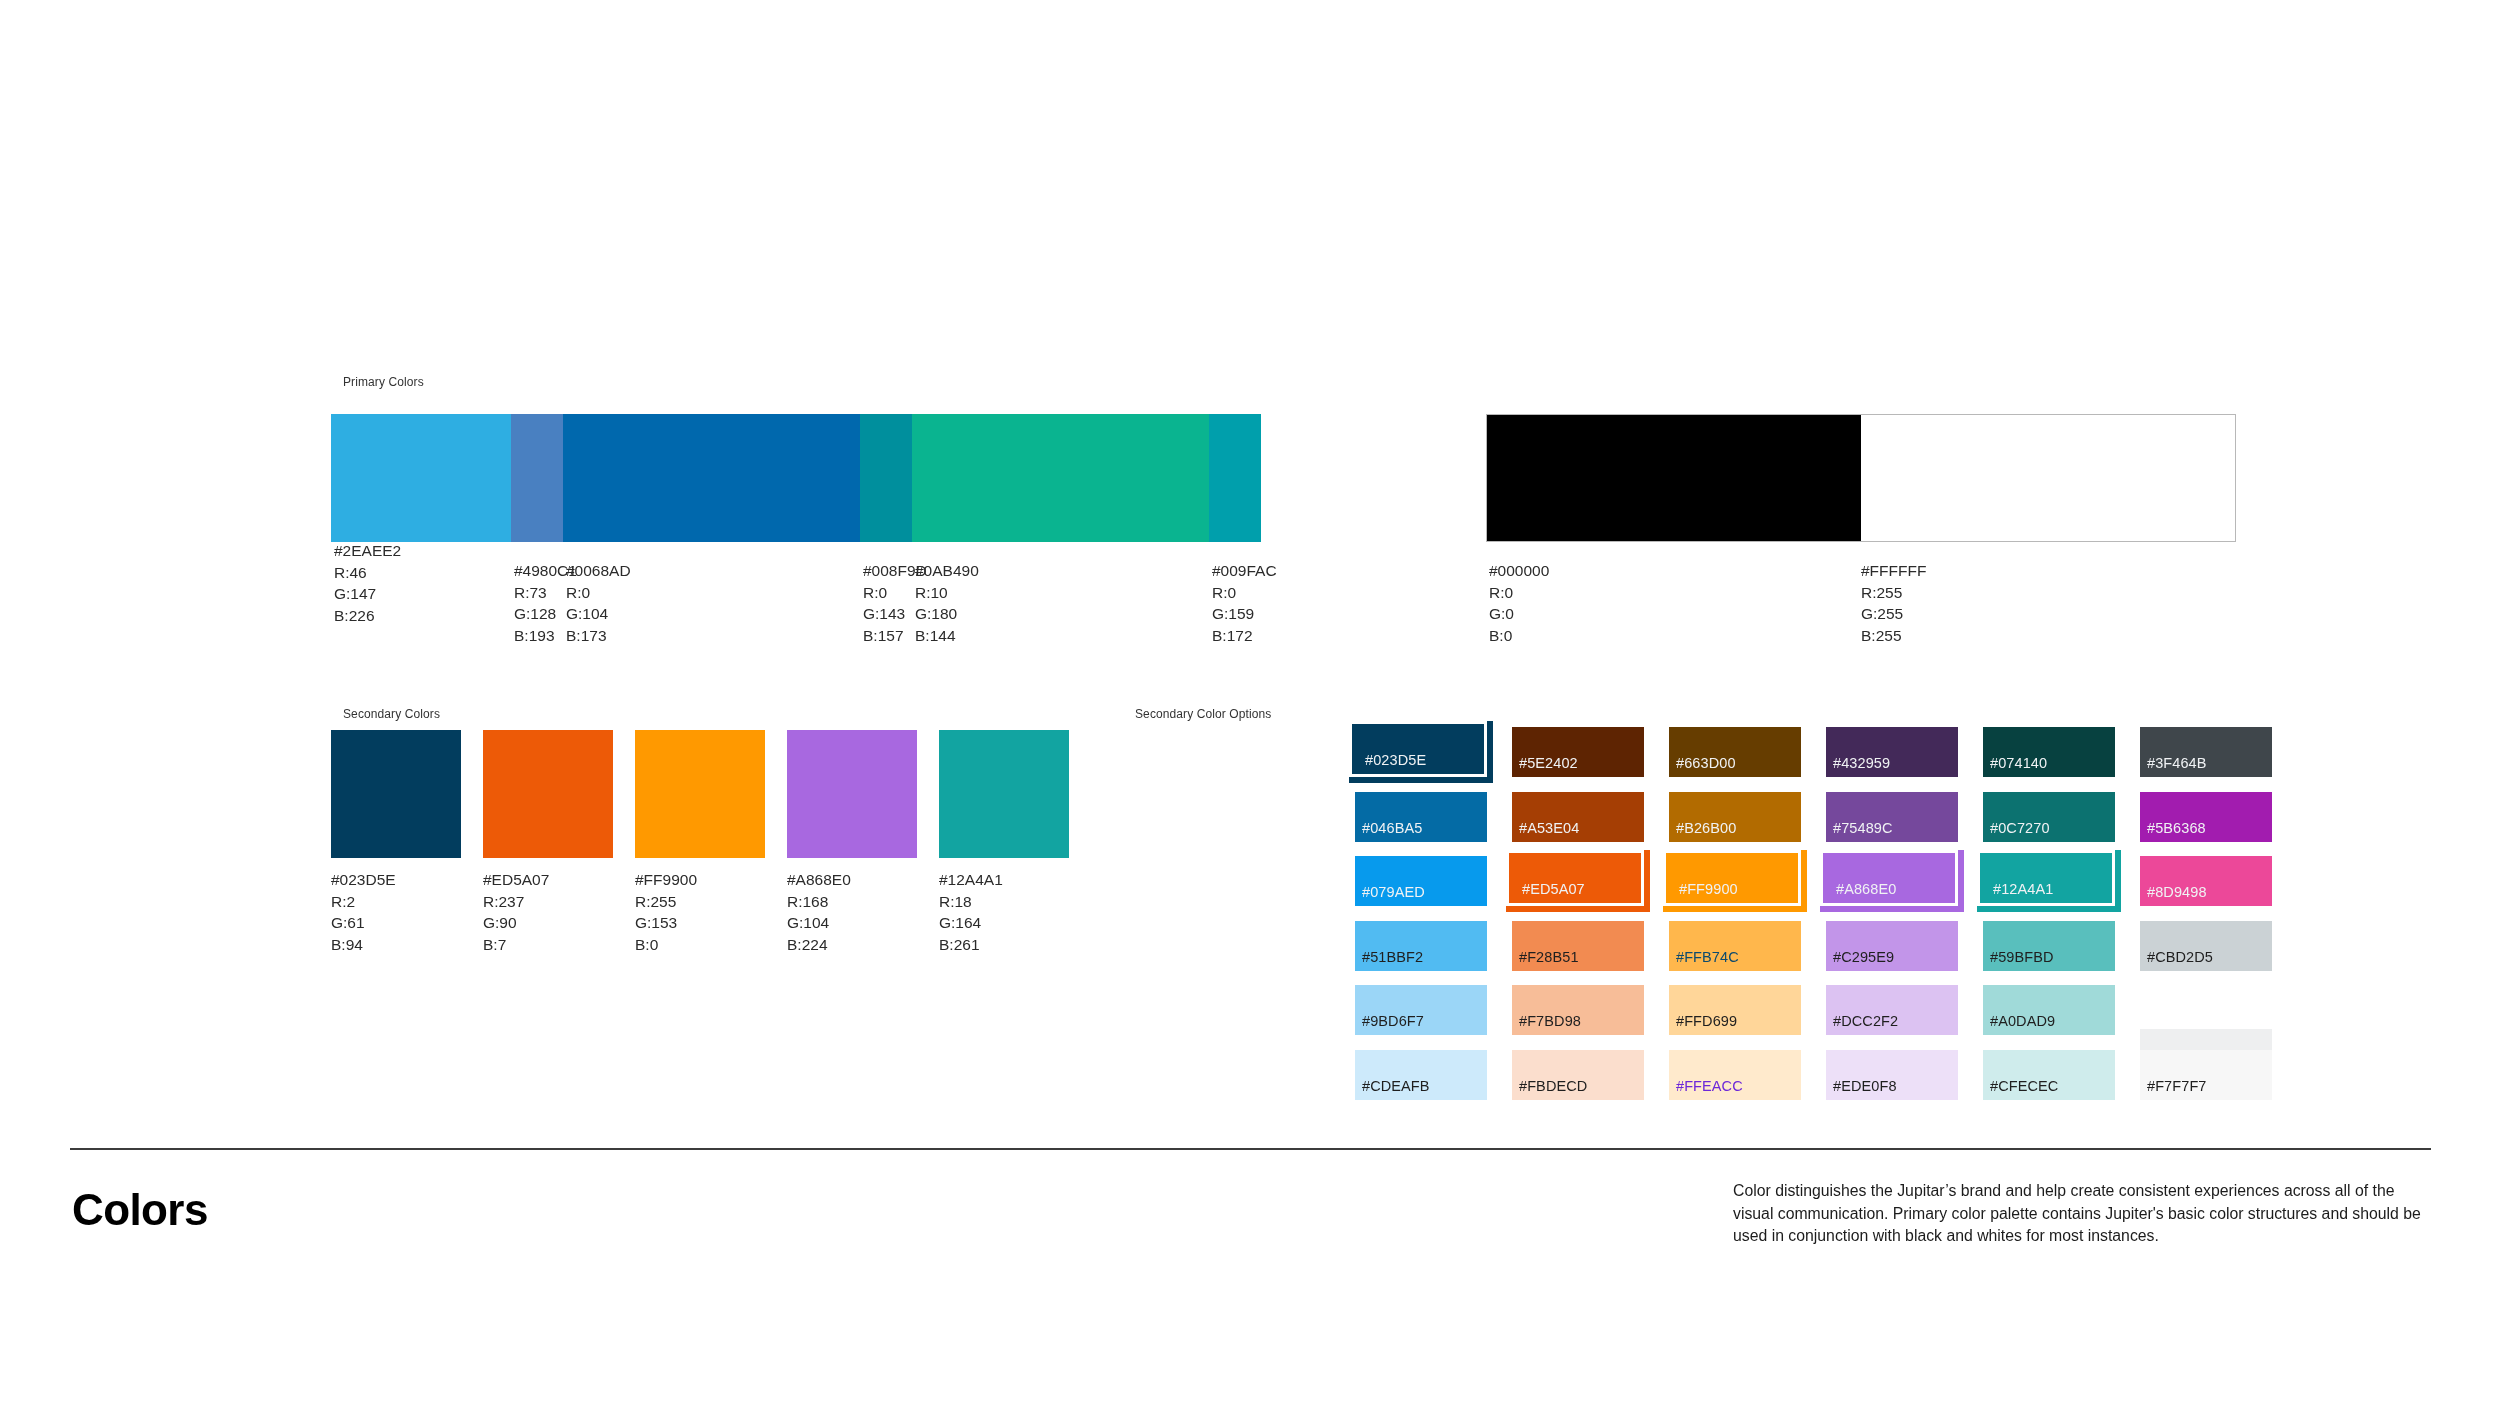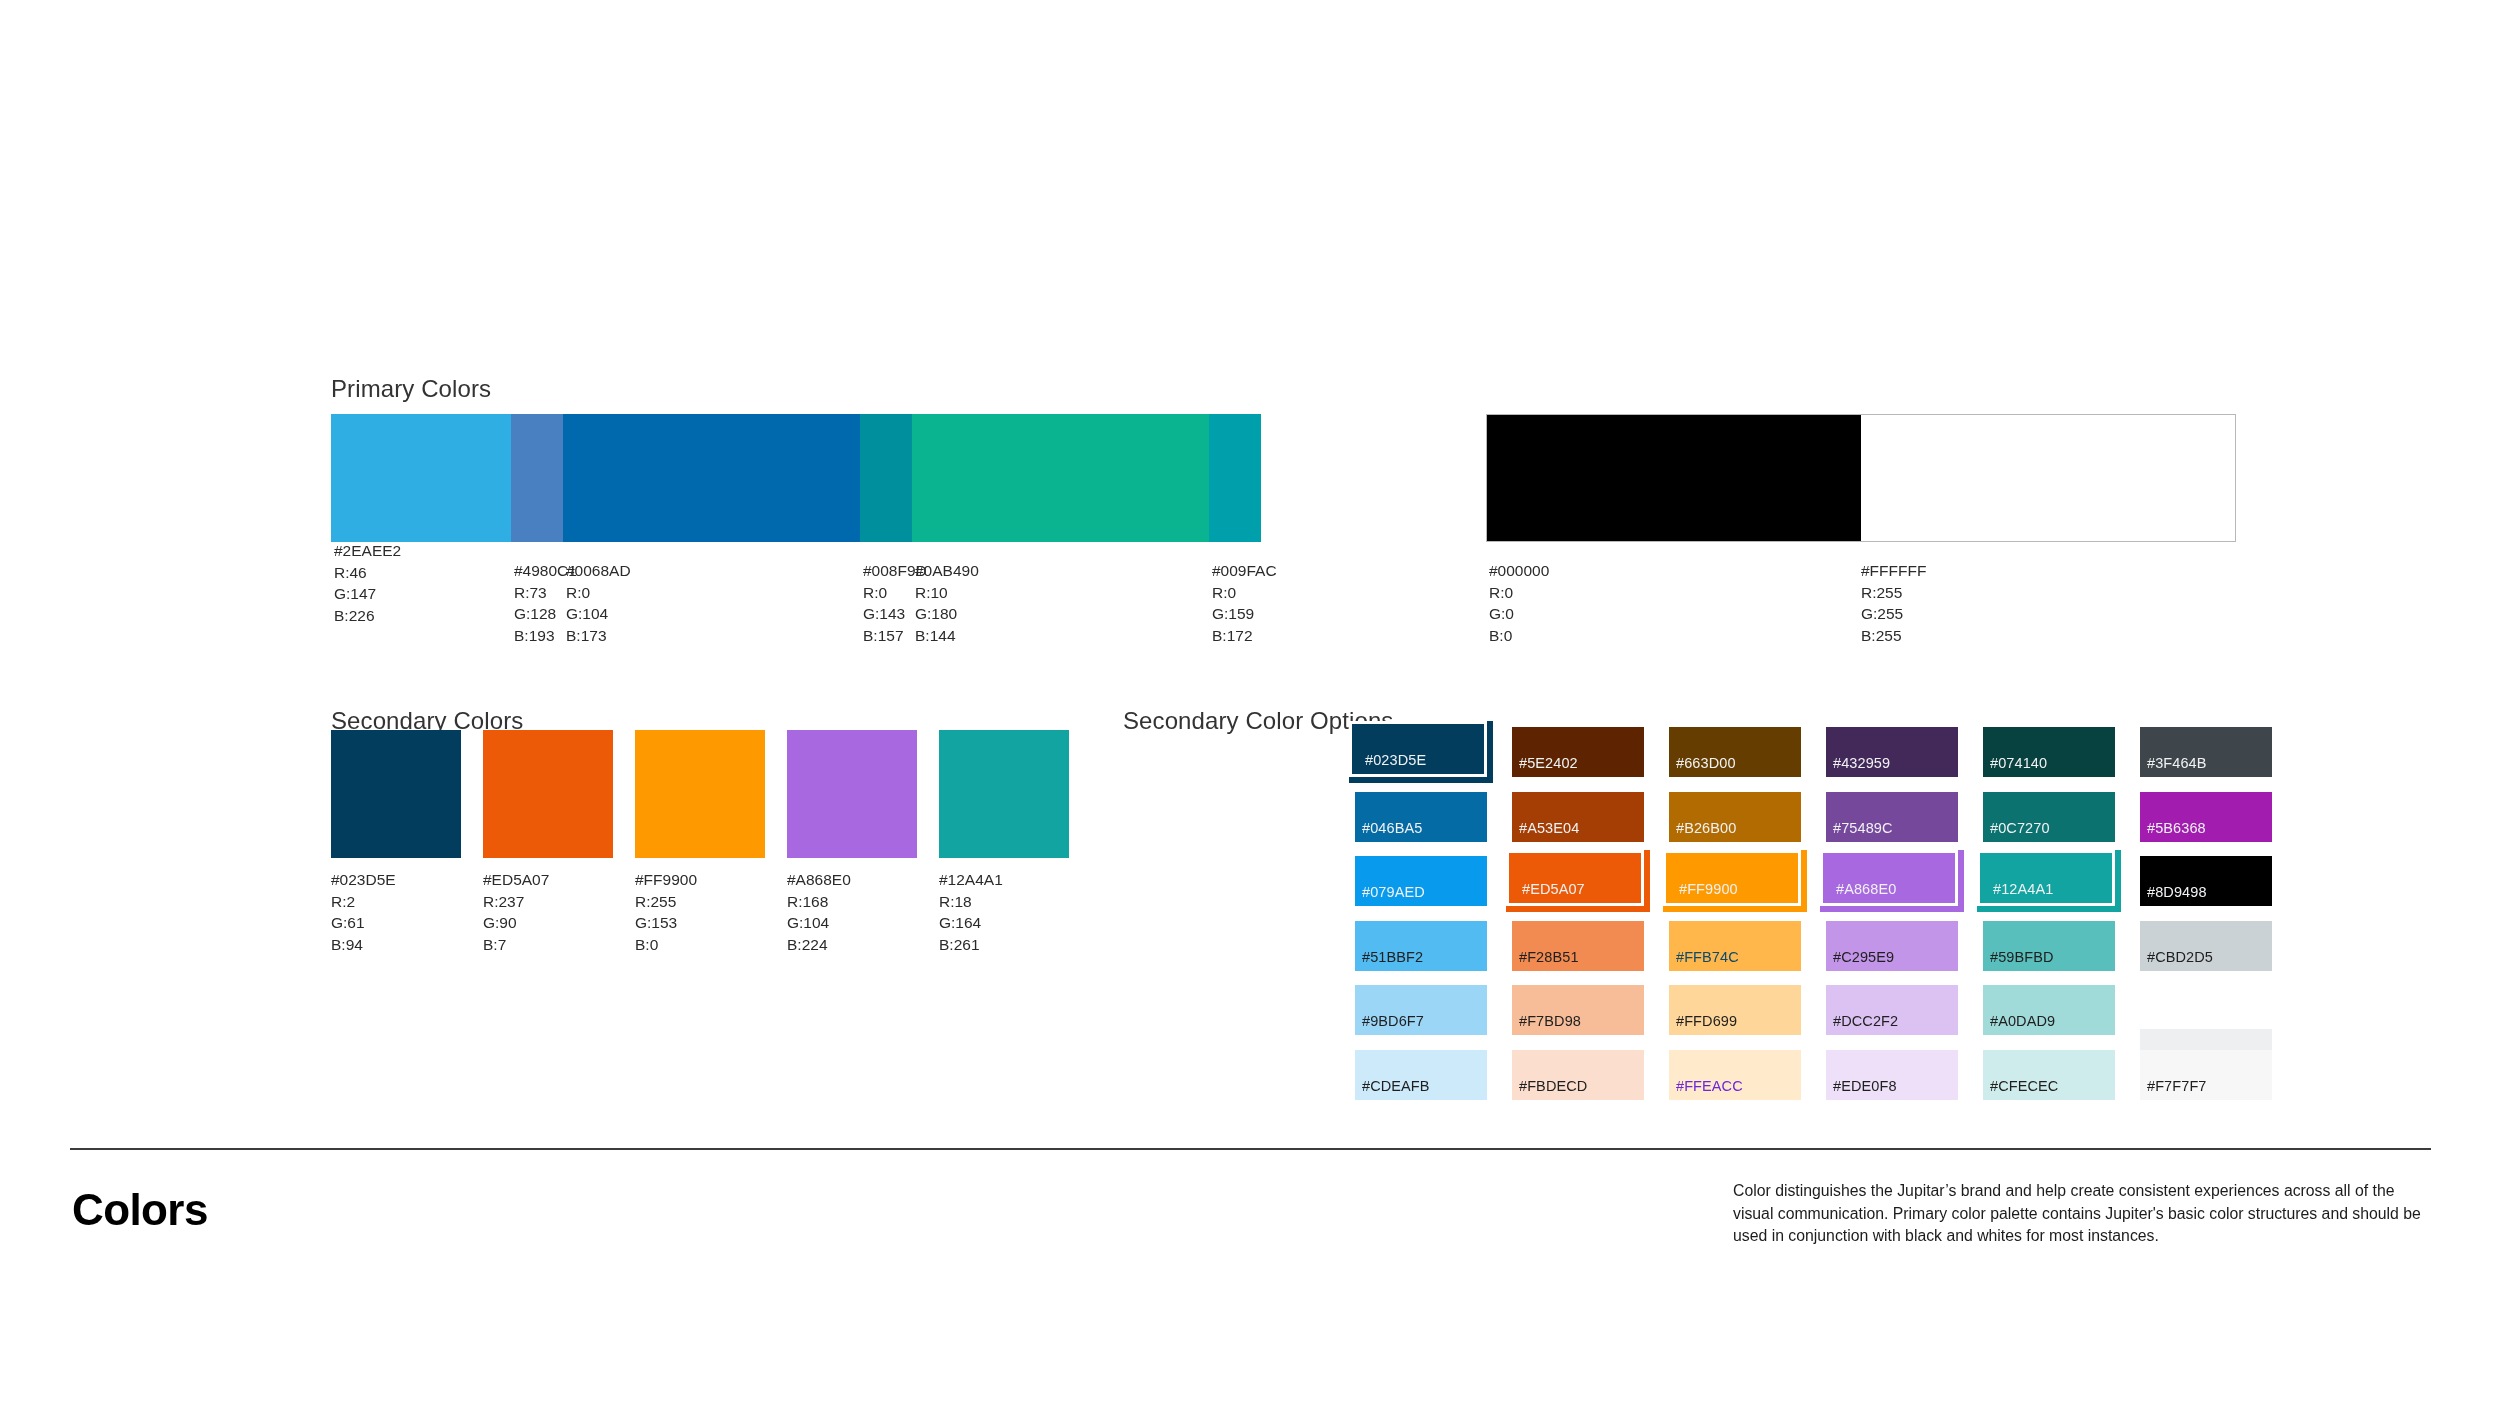--- a/index.html
+++ b/index.html
@@ -14,25 +14,26 @@
     font-family: "Liberation Sans", sans-serif;
     color: #1a1a1a;
     overflow: hidden;
   }
 
   .page { position: absolute; inset: 0; }
 
   
   .section-label {
     position: absolute;
-    font-size: 24px;
+    font-size: 12px;
     font-weight: 400;
     color: #333333;
     letter-spacing: 0.1px;
     white-space: nowrap;
+    margin-left: 12px;
   }
 
   
   #primary-bar {
     position: absolute;
     left: 331px;
     top: 414px;
     width: 1116px;
     height: 128px;
     display: flex;
@@ -401,21 +402,21 @@
       </div>
       <div class="opt-cell selected">
         <div class="opt-chip" title="#12A4A1" style="background: rgb(18, 164, 161);">
           <span class="opt-label" style="color: rgb(240, 242, 244);">#12A4A1</span>
         </div>
         <div class="ring" style="border-color: rgb(18, 164, 161);">
           <div class="ring-inner"></div>
         </div>
       </div>
       <div class="opt-cell">
-        <div class="opt-chip" title="#8D9498" style="background: #000000;">
+        <div class="opt-chip" title="#8D9498" style="background: #ec4899;">
           <span class="opt-label" style="color: rgb(240, 242, 244);">#8D9498</span>
         </div>
       </div>
       <div class="opt-cell">
         <div class="opt-chip" title="#51BBF2" style="background: rgb(81, 187, 242);">
           <span class="opt-label" style="color: rgb(31, 31, 31);">#51BBF2</span>
         </div>
       </div>
       <div class="opt-cell">
         <div class="opt-chip" title="#F28B51" style="background: rgb(242, 139, 81);">

